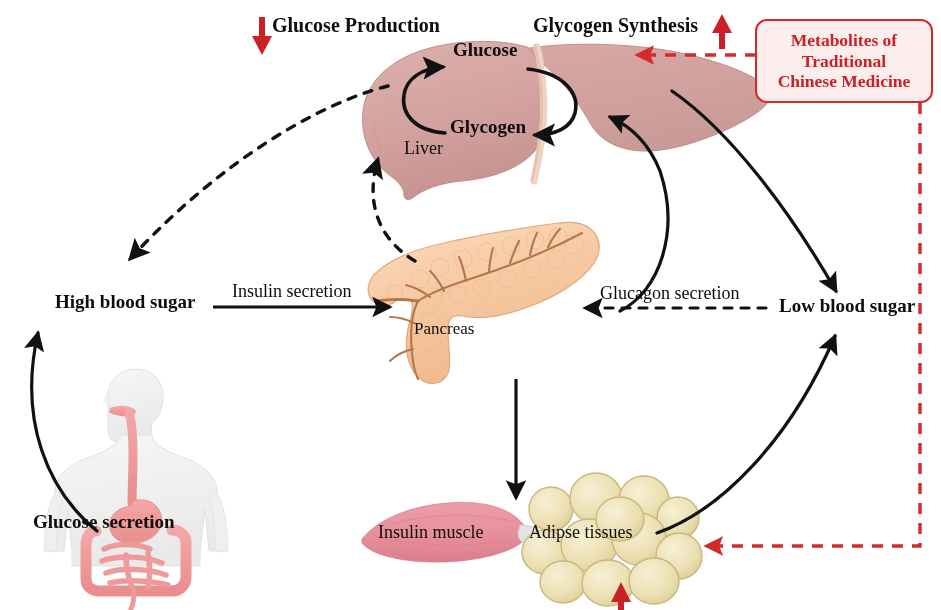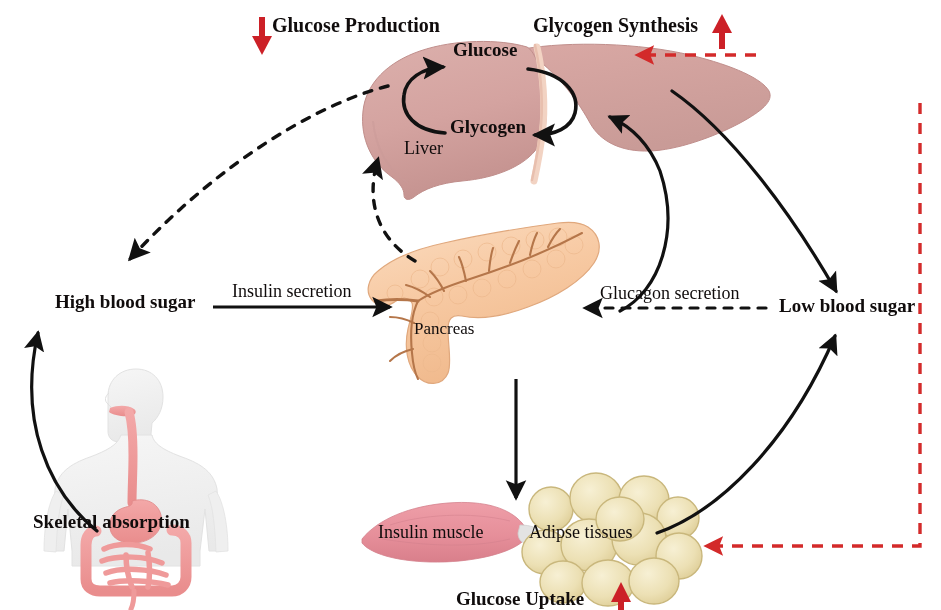--- a/index.html
+++ b/index.html
@@ -256,22 +256,28 @@
   <div class="lbl" style="left:414px; top:308px; font-size:17px;">Pancreas</div>
 
   <div class="lbl bold" style="left:55px; top:280px; font-size:19px;">High blood sugar</div>
 
   <div class="lbl" style="left:232px; top:270px; font-size:18px;">Insulin secretion</div>
 
   <div class="lbl bold" style="left:779px; top:284px; font-size:19px;">Low blood sugar</div>
 
   <div class="lbl" style="left:600px; top:272px; font-size:18px;">Glucagon secretion</div>
 
-  <div class="lbl bold" style="left:33px; top:500px; font-size:19px;">Skeletal absorption</div>
+  <div class="lbl bold" style="left:33px; top:500px; font-size:19px;">Glucose secretion</div>
 
   <div class="lbl" style="left:378px; top:511px; font-size:18px;">Insulin muscle</div>
 
   <div class="lbl" style="left:529px; top:511px; font-size:18px;">Adipse tissues</div>
 
-  <div class="lbl bold" style="left:456px; top:577px; font-size:19px;">Glucose Uptake</div>
-
+
+  <div class="tcm-box" style="left:755px; top:8px; width:178px; height:84px;">
+    <div class="tcm-text">
+      <div>Metabolites of</div>
+      <div>Traditional</div>
+      <div>Chinese Medicine</div>
+    </div>
+  </div>
 
 </div>
 
 </body></html>

